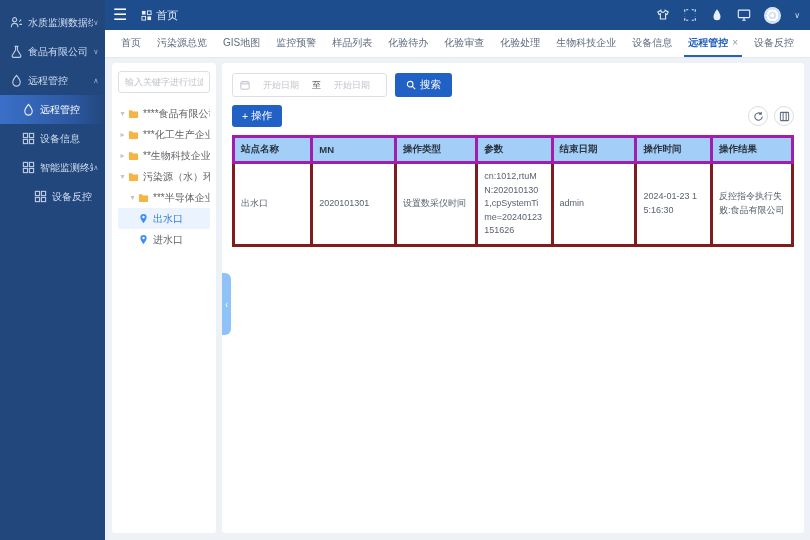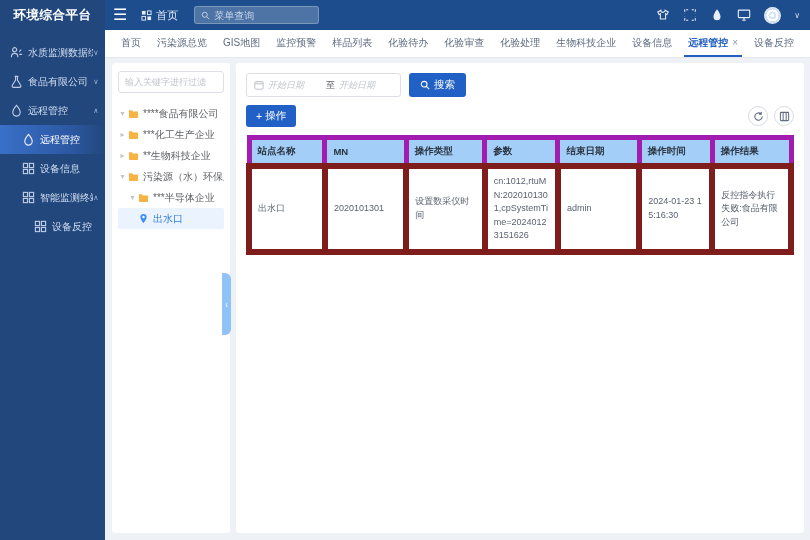--- a/index.html
+++ b/index.html
@@ -40,61 +40,60 @@
   
   .tabbar { height:28px; background:#ffffff; border-bottom:1px solid #e4e7ed; display:flex; align-items:center; padding:0 4px 0 8px; flex-shrink:0; position:relative; }
   .tab { font-size:10px; color:#5f6c80; padding:0 4px; margin:0 4px; height:27px; display:flex; align-items:center; cursor:pointer; white-space:nowrap; border-bottom:2px solid transparent; }
   .tab.active { color:#2560c0; border-bottom-color:#2560c0; font-weight:bold; }
   .tab .x { margin-left:4px; font-size:10px; color:#8b9bb5; font-weight:normal; }
 
   
   .content { flex:1; display:flex; padding:5px 6px 7px 7px; gap:6px; min-height:0; position:relative; }
 
   
-  .tree-panel { width:118px; background:#fff; border-radius:3px; flex-shrink:0; padding:8px 6px; overflow:hidden; }
+  .tree-panel { width:104px; background:#fff; border-radius:3px; flex-shrink:0; padding:8px 6px; overflow:hidden; }
   .tree-filter { width:100%; height:22px; border:1px solid #dcdfe6; border-radius:3px; font-size:9px; padding:0 6px; color:#606266; outline:none; }
   .tree-filter::placeholder { color:#c0c4cc; }
   .tree { margin-top:10px; font-size:10px; color:#606266; }
   .tnode { display:flex; align-items:center; height:21px; cursor:pointer; white-space:nowrap; overflow:hidden; border-radius:2px; }
   .tnode .caret { width:9px; font-size:8px; color:#c0c4cc; flex-shrink:0; text-align:center; margin-right:1px; }
   .tnode .ticon { width:11px; height:11px; margin-right:4px; flex-shrink:0; }
   .tnode.sel { background:#eaf3fe; color:#2f7bd8; }
   .ind1 { padding-left:10px; } .ind2 { padding-left:20px; }
 
   
   .main-panel { flex:1; background:#fff; border-radius:3px; padding:10px 10px; min-width:0; display:flex; flex-direction:column; }
   .filters { display:flex; align-items:center; gap:8px; }
   .daterange { width:155px; height:24px; border:1px solid #dcdfe6; border-radius:3px; display:flex; align-items:center; padding:0 7px; gap:4px; background:#fff; }
   .daterange svg { width:10px; height:10px; flex-shrink:0; }
-  .dr-ph { font-size:9px; color:#c0c4cc; flex:1; text-align:left; white-space:nowrap; overflow:hidden;font-style:italic; }
+  .dr-ph { font-size:9px; color:#c0c4cc; flex:1; text-align:center; white-space:nowrap; overflow:hidden; }
   .dr-sep { font-size:9px; color:#606266; flex-shrink:0; }
   .btn-primary { background:#2160c4; color:#fff; border:none; border-radius:3px; font-size:10.5px; height:24px; padding:0 11px; display:inline-flex; align-items:center; gap:4px; cursor:pointer; }
   .btn-primary svg { width:10px; height:10px; }
   .row2 { display:flex; align-items:center; margin-top:8px; }
   .btn-op { background:#2160c4; color:#fff; border:none; border-radius:3px; font-size:10.5px; height:22px; padding:0 10px; display:inline-flex; align-items:center; gap:3px; cursor:pointer; }
   .tbl-tools { margin-left:auto; display:flex; gap:6px; }
   .circle-btn { width:20px; height:20px; border-radius:50%; border:1px solid #d9dce1; background:#fff; color:#5f6c80; font-size:10px; display:flex; align-items:center; justify-content:center; cursor:pointer; }
 
   table.grid { width:100%; border-collapse:collapse; table-layout:fixed; margin-top:8px; }
-  .grid th { background:#a2cef8; color:#2b3440; font-size:9.5px; font-weight:bold; text-align:left; padding:5px 6px; border:5px solid #a21caf; }
-  .grid td { font-size:9px; color:#5a6270; padding:6px 6px; border:6px solid #7f1d1d; vertical-align:middle; word-break:break-all; line-height:1.5; }
+  .grid th { background:#a2cef8; color:#2b3440; font-size:9.5px; font-weight:bold; text-align:left; padding:5px 6px; border:3px solid #a21caf; }
+  .grid td { font-size:9px; color:#5a6270; padding:6px 6px; border:3px solid #7f1d1d; vertical-align:middle; word-break:break-all; line-height:1.5; }
   .grid col.c1{width:14%} .grid col.c2{width:15%} .grid col.c3{width:14.5%} .grid col.c4{width:13.5%}
   .grid col.c5{width:15%} .grid col.c6{width:13.5%} .grid col.c7{width:14.5%}
 
   
   .collapse-handle { position:absolute; left:117px; top:215px; width:9px; height:62px; background:#8fc3f7; border-radius:0 6px 6px 0; display:flex; align-items:center; justify-content:center; cursor:pointer; z-index:5; }
   .collapse-handle span { color:#fff; font-size:8px; transform:scaleY(1.4); }
 </style>
 </head>
 <body>
 
 <div class="app">
 
   <aside class="sidebar">
-    <div class="logo">环境综合平台</div>
     <nav class="nav">
 
       <div class="nav-item">
         <span class="nicon">
           <svg class="ic" viewBox="0 0 14 14" width="13" height="13">
               <circle cx="5" cy="4" r="2.2" fill="none" stroke="#cfdcf0" stroke-width="1.2"></circle>
               <path d="M1.5 12c0-2.5 1.6-4 3.5-4s3.5 1.5 3.5 4" fill="none" stroke="#cfdcf0" stroke-width="1.2"></path>
               <path d="M10 6l2-2M10 9h3" stroke="#cfdcf0" stroke-width="1.2"></path>
             </svg>
         </span>
@@ -179,27 +178,20 @@
       <span class="home">
         <span class="nicon">
           <svg class="ic" viewBox="0 0 12 12" width="11" height="11">
               <rect x="1" y="1" width="4" height="4" fill="#e8eef8"></rect>
               <rect x="7" y="1" width="4" height="4" fill="none" stroke="#e8eef8"></rect>
               <rect x="1" y="7" width="4" height="4" fill="none" stroke="#e8eef8"></rect>
               <rect x="7" y="7" width="4" height="4" fill="#e8eef8"></rect>
             </svg>
         </span>
         <span>首页</span>
-      </span>
-      <span class="hsearch">
-        <svg viewBox="0 0 12 12">
-            <circle cx="5" cy="5" r="3.4" fill="none" stroke="#dbe5f2" stroke-width="1.3"></circle>
-            <path d="M7.6 7.6L11 11" stroke="#dbe5f2" stroke-width="1.3"></path>
-          </svg>
-        <input placeholder="菜单查询" style="">
       </span>
       <span class="top-actions">
         <svg class="tool-ic" viewBox="0 0 16 16">
             <path d="M5.5 2.5L2 4.5l1.5 3 1.5-1v6h6v-6l1.5 1 1.5-3-3.5-2a2 2 0 01-5 0z" fill="none" stroke="#e8eef8" stroke-width="1.2"></path>
           </svg>
         <svg class="tool-ic" viewBox="0 0 16 16">
             <path d="M6 2H2v4M10 2h4v4M6 14H2v-4M10 14h4v-4" fill="none" stroke="#e8eef8" stroke-width="1.3" stroke-dasharray="2.4 1.4"></path>
           </svg>
         <svg class="tool-ic" viewBox="0 0 16 16">
             <path d="M8 1.5C8 1.5 4 6.5 4 10a4 4 0 008 0c0-3.5-4-8.5-4-8.5z" fill="#e8eef8"></path>
@@ -314,20 +306,29 @@
           <div class="tnode ind2 sel">
             <span class="ticon">
               <svg class="ic" viewBox="0 0 12 12" width="11" height="11">
                   <path d="M6 1a3.4 3.4 0 013.4 3.4C9.4 7 6 11 6 11S2.6 7 2.6 4.4A3.4 3.4 0 016 1z" fill="#3d8df5"></path>
                   <circle cx="6" cy="4.4" r="1.3" fill="#fff"></circle>
                 </svg>
             </span>
             <span>出水口</span>
           </div>
 
+          <div class="tnode ind2">
+            <span class="ticon">
+              <svg class="ic" viewBox="0 0 12 12" width="11" height="11">
+                  <path d="M6 1a3.4 3.4 0 013.4 3.4C9.4 7 6 11 6 11S2.6 7 2.6 4.4A3.4 3.4 0 016 1z" fill="#3d8df5"></path>
+                  <circle cx="6" cy="4.4" r="1.3" fill="#fff"></circle>
+                </svg>
+            </span>
+            <span>进水口</span>
+          </div>
 
         </div>
       </div>
 
       <div class="collapse-handle">
           <span>‹</span>
         </div>
 
       <div class="main-panel">
 

